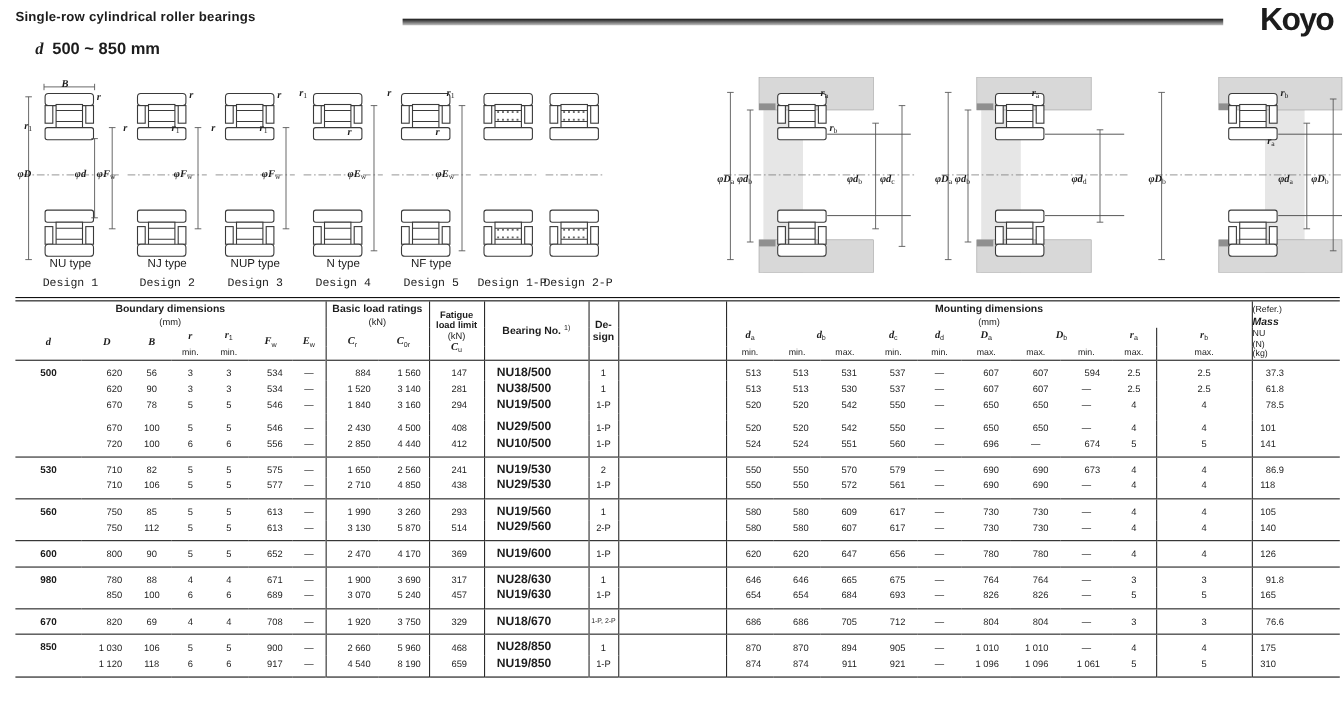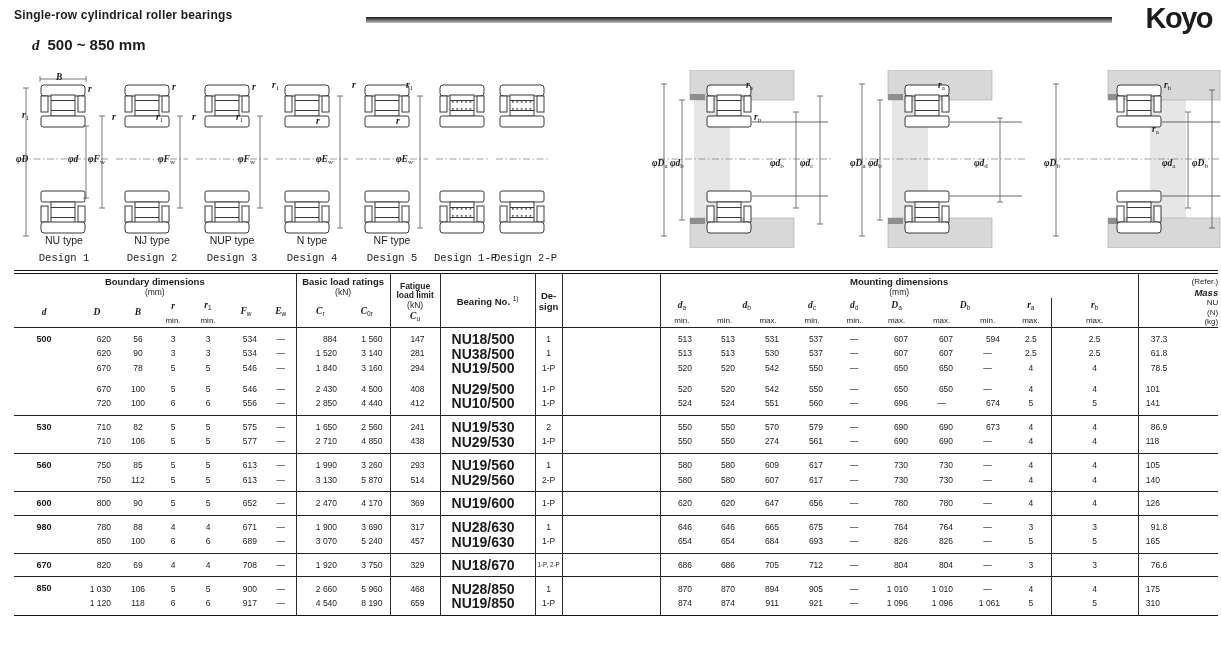--- a/index.html
+++ b/index.html
@@ -43,34 +43,34 @@
   .rA th{padding-top:3px;}
   .rB th{height:16px;}
   .rC th{height:12px;font-size:8px;}
   .sy{font-family:"Liberation Serif",serif;font-style:italic;font-weight:bold;font-size:9.5px;}
   th sub{font-size:6.5px;vertical-align:-2px;}
   .mm{font-size:8px;text-align:center;font-weight:normal;}
   .fat .gtt{font-size:8.5px;}
   .fat .gtu{font-size:8.5px;}
   .fat div{text-align:center;}
   .bno sup{font-size:6.5px;vertical-align:4px;}
-  .mass div{text-align:right;line-height:1.2;}
+  .mass div{text-align:left;line-height:1.2;}
   .m1{font-size:8px;}
   .m2{font-size:9.5px;font-weight:bold;font-style:italic;}
   .m3{font-size:8px;}
   tbody td{font-size:8.5px;height:14.6px;line-height:1;white-space:nowrap;}
   tr.gfirst td{border-top:1px solid #222;padding-top:4px;}
   tr.glast td{padding-bottom:4px;}
   tr.gap td{height:6px;}
   .c0{font-weight:bold;text-align:center;font-size:9px;}
   .c1,.c5{text-align:right;padding-right:9px;}
   .c2,.c3,.c4,.c6{text-align:center;}
   .c7,.c8{text-align:right;padding-right:7px;}
   .c9{text-align:right;padding-right:15px;}
-  .c10{font-weight:bold;text-align:left;padding-left:11px;font-size:14px;}
+  .c10{font-weight:bold;text-align:left;padding-left:11px;font-size:11px;}
   .c11{text-align:center;}
   .c13,.c14,.c15,.c16,.c17,.c18,.c19,.c20{text-align:right;padding-right:11px;}
   .c21,.c22{text-align:center;}
   .c23{text-align:left;padding-left:7px;}
   .c23.dec{padding-left:12px;}
   td.dash{text-align:center;padding:0;}
 </style>
 </head>
 <body>
 
@@ -584,21 +584,21 @@
           <td class="c5">577</td>
           <td class="c6 dash">—</td>
           <td class="c7 bl">2 710</td>
           <td class="c8">4 850</td>
           <td class="c9 bl">438</td>
           <td class="c10 bl">NU29/530</td>
           <td class="c11 bl">1-P</td>
           <td class="c12 bl br"></td>
           <td class="c13 bl">550</td>
           <td class="c14">550</td>
-          <td class="c15">274</td>
+          <td class="c15">572</td>
           <td class="c16">561</td>
           <td class="c17 dash">—</td>
           <td class="c18">690</td>
           <td class="c19">690</td>
           <td class="c20 dash">—</td>
           <td class="c21">4</td>
           <td class="c22 bl">4</td>
           <td class="c23 bl">118</td>
         </tr>
         <tr class="gfirst">

